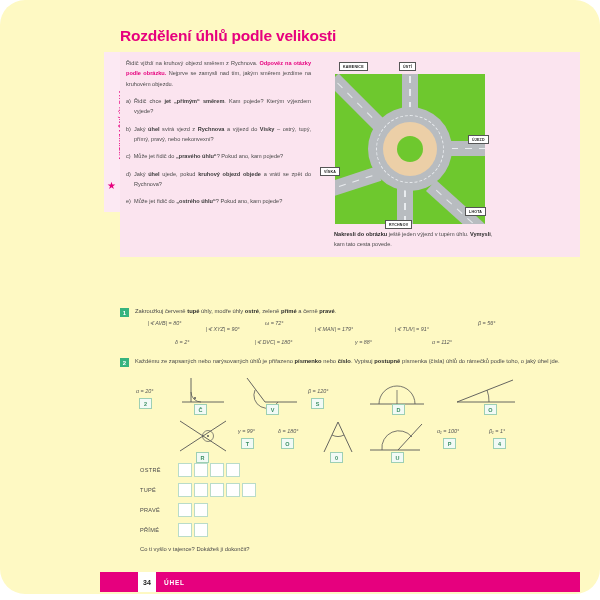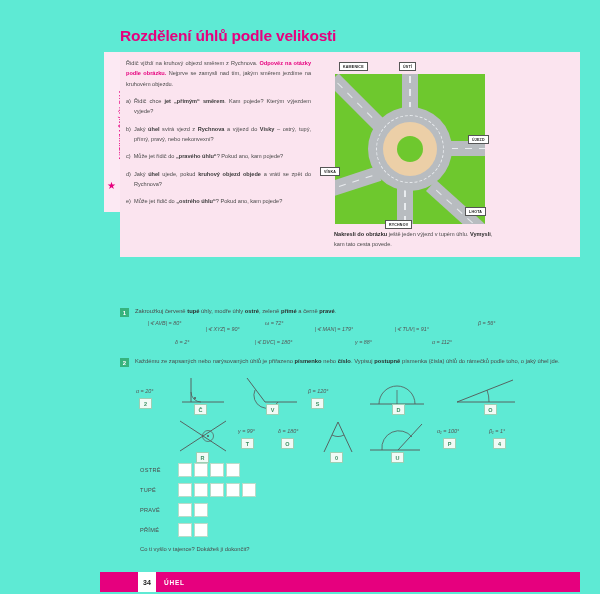--- a/index.html
+++ b/index.html
@@ -2,21 +2,21 @@
 <html><head>
 <meta charset="utf-8">
 <style>
   html,body{margin:0;padding:0;}
   body{
     width:600px;height:600px;overflow:hidden;
     background:#ffffff;
     font-family:"Liberation Sans", sans-serif;
     color:#3a3a3a;
   }
-  .page{position:relative;width:600px;height:594px;background:#5eead4;}
+  .page{position:relative;width:600px;height:594px;background:#fef9c3;border-radius:25px;}
 
   
   .title{
     position:absolute;left:120px;top:27px;
     font-size:15.5px;font-weight:bold;color:#e6007e;
     letter-spacing:-0.2px;
   }
 
   
   .tab-strip{

